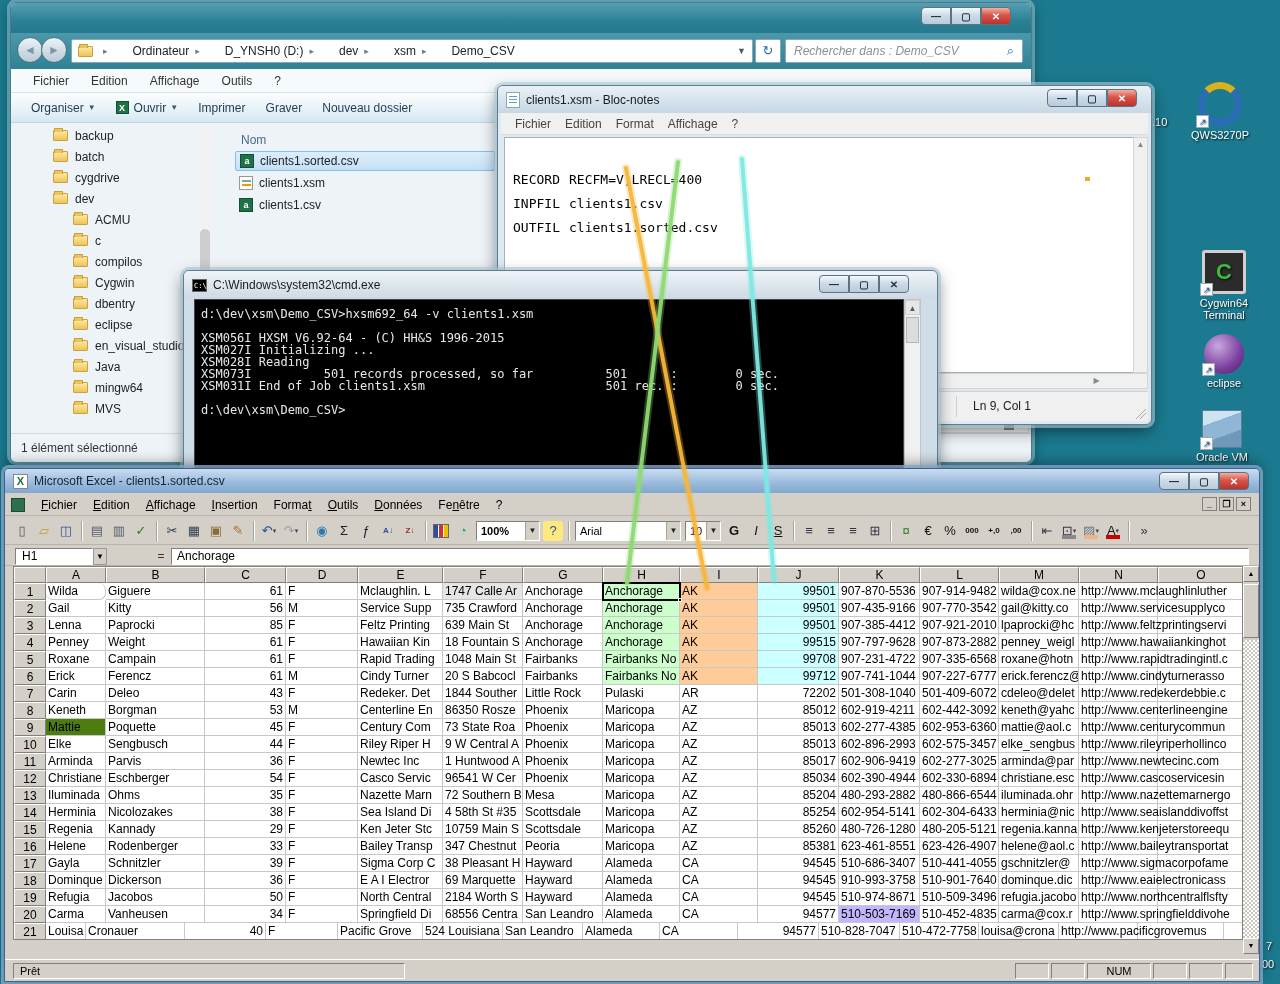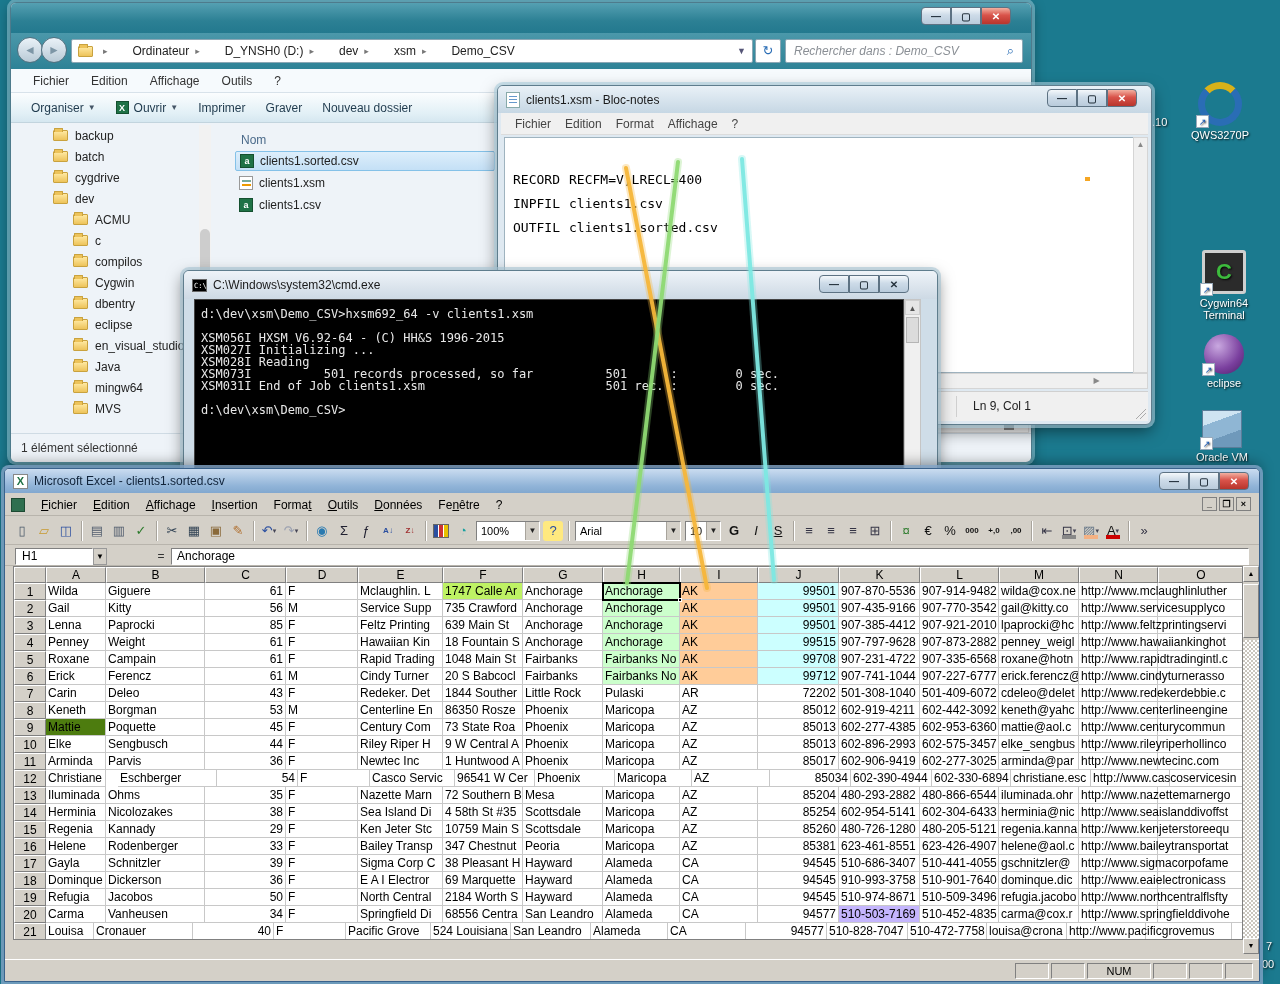--- a/index.html
+++ b/index.html
@@ -522,21 +522,21 @@
           <span class="sm" style="color: rgb(43, 79, 160);">A↓</span>
         </div>
         <div class="tbi">
           <span class="sm" style="color: rgb(160, 48, 48);">Z↓</span>
         </div>
         <div class="tbsep"></div>
         <div class="chart-ic"></div>
         <div class="tbi">
           <span style="color: rgb(24, 160, 160);">◔</span>
         </div>
-        <div class="tbcombo" style="width: 64px;">
+        <div class="tbcombo" style="width: 64px; font-weight: bold;">
           <span>100%</span>
           <span class="dd2">▼</span>
         </div>
         <div class="tbi" style="background: rgb(255, 233, 127); border-radius: 3px;">
           <span style="color: rgb(43, 79, 160);">?</span>
         </div>
         <div class="tbsep"></div>
         <div class="tbcombo" style="width: 106px;">
           <span>Arial</span>
           <span class="dd2">▼</span>
@@ -630,26 +630,26 @@
           <div class="hcell" style="width: 78px;">I</div>
           <div class="hcell" style="width: 81px;">J</div>
           <div class="hcell" style="width: 81px;">K</div>
           <div class="hcell" style="width: 79px;">L</div>
           <div class="hcell" style="width: 80px;">M</div>
           <div class="hcell" style="width: 79px;">N</div>
           <div class="hcell" style="width: 86px;">O</div>
         </div>
         <div class="xrow">
           <div class="hcell" style="width: 32px;">1</div>
-          <div class="cell" style="width: 60px; background: rgb(255, 255, 255);">Wilda</div>
+          <div class="cell" style="width: 60px; background: rgb(255, 255, 255); border-radius: 7px;">Wilda</div>
           <div class="cell" style="width: 99px; background: rgb(255, 255, 255);">Giguere</div>
           <div class="cell" style="width: 81px; background: rgb(255, 255, 255); text-align: right;">61</div>
           <div class="cell" style="width: 72px; background: rgb(255, 255, 255);">F</div>
           <div class="cell" style="width: 85px; background: rgb(255, 255, 255);">Mclaughlin. L</div>
-          <div class="cell" style="width: 80px; background: #bef264;">1747 Calle Ar</div>
+          <div class="cell" style="width: 80px; background: #e5e5e5;">1747 Calle Ar</div>
           <div class="cell" style="width: 80px; background: rgb(255, 255, 255);">Anchorage</div>
           <div class="cell" style="width: 77px; background: rgb(204, 255, 204);">Anchorage</div>
           <div class="cell" style="width: 78px; background: rgb(255, 204, 153);">AK</div>
           <div class="cell" style="width: 81px; background: rgb(204, 255, 255); text-align: right;">99501</div>
           <div class="cell" style="width: 81px; background: rgb(255, 255, 255);">907-870-5536</div>
           <div class="cell" style="width: 79px; background: rgb(255, 255, 255);">907-914-9482</div>
           <div class="cell" style="width: 80px; background: rgb(255, 255, 255);">wilda@cox.ne</div>
           <div class="cell ovf" style="width: 79px; background: rgb(255, 255, 255);">
             <span>http://www.mclaughlinluther</span>
           </div>
@@ -851,21 +851,21 @@
           <div class="cell" style="width: 79px; background: rgb(255, 255, 255);">602-277-3025</div>
           <div class="cell" style="width: 80px; background: rgb(255, 255, 255);">arminda@par</div>
           <div class="cell ovf" style="width: 79px; background: rgb(255, 255, 255);">
             <span>http://www.newtecinc.com</span>
           </div>
           <div class="cell" style="width: 86px; background: rgb(255, 255, 255);"></div>
         </div>
         <div class="xrow">
           <div class="hcell" style="width: 32px;">12</div>
           <div class="cell" style="width: 60px; background: rgb(255, 255, 255);">Christiane</div>
-          <div class="cell" style="width: 99px; background: rgb(255, 255, 255); margin-left: 12px;">Eschberger</div>
+          <div class="cell" style="width: 99px; background: rgb(255, 255, 255);">Eschberger</div>
           <div class="cell" style="width: 81px; background: rgb(255, 255, 255); text-align: right;">54</div>
           <div class="cell" style="width: 72px; background: rgb(255, 255, 255);">F</div>
           <div class="cell" style="width: 85px; background: rgb(255, 255, 255);">Casco Servic</div>
           <div class="cell" style="width: 80px; background: rgb(255, 255, 255);">96541 W Cer</div>
           <div class="cell" style="width: 80px; background: rgb(255, 255, 255);">Phoenix</div>
           <div class="cell" style="width: 77px; background: rgb(255, 255, 255);">Maricopa</div>
           <div class="cell" style="width: 78px; background: rgb(255, 255, 255);">AZ</div>
           <div class="cell" style="width: 81px; background: rgb(255, 255, 255); text-align: right;">85034</div>
           <div class="cell" style="width: 81px; background: rgb(255, 255, 255);">602-390-4944</div>
           <div class="cell" style="width: 79px; background: rgb(255, 255, 255);">602-330-6894</div>
@@ -1030,21 +1030,21 @@
           <div class="cell" style="width: 81px; background: #c4b5fd;">510-503-7169</div>
           <div class="cell" style="width: 79px; background: rgb(255, 255, 255);">510-452-4835</div>
           <div class="cell" style="width: 80px; background: rgb(255, 255, 255);">carma@cox.r</div>
           <div class="cell ovf" style="width: 79px; background: rgb(255, 255, 255);">
             <span>http://www.springfielddivohe</span>
           </div>
           <div class="cell" style="width: 86px; background: rgb(255, 255, 255);"></div>
         </div>
         <div class="xrow">
           <div class="hcell" style="width: 32px;">21</div>
-          <div class="cell" style="width: 48px; background: rgb(255, 255, 255);">Louisa</div>
+          <div class="cell" style="width: 40px; background: rgb(255, 255, 255);">Louisa</div>
           <div class="cell" style="width: 99px; background: rgb(255, 255, 255);">Cronauer</div>
           <div class="cell" style="width: 81px; background: rgb(255, 255, 255); text-align: right;">40</div>
           <div class="cell" style="width: 72px; background: rgb(255, 255, 255);">F</div>
           <div class="cell" style="width: 85px; background: rgb(255, 255, 255);">Pacific Grove</div>
           <div class="cell" style="width: 80px; background: rgb(255, 255, 255);">524 Louisiana</div>
           <div class="cell" style="width: 80px; background: rgb(255, 255, 255);">San Leandro</div>
           <div class="cell" style="width: 77px; background: rgb(255, 255, 255);">Alameda</div>
           <div class="cell" style="width: 78px; background: rgb(255, 255, 255);">CA</div>
           <div class="cell" style="width: 81px; background: rgb(255, 255, 255); text-align: right;">94577</div>
           <div class="cell" style="width: 81px; background: rgb(255, 255, 255);">510-828-7047</div>
@@ -1059,20 +1059,21 @@
           <div class="handle"></div>
         </div>
       </div>
     <div id="vscroll">
       <div class="sbtn" style="top:0;">▲</div>
       <div id="vthumb"></div>
       <div class="dither" style="position:absolute;left:0;top:74px;width:16px;height:298px;"></div>
       <div class="sbtn" style="top:372px;">▼</div>
     </div>
     <div id="xl-status">
+      <div class="scell" style="left:8px;width:392px;">Prêt</div>
       <div class="scell" style="left:1010px;width:34px;"></div>
       <div class="scell" style="left:1046px;width:34px;"></div>
       <div class="scell" style="left:1082px;width:64px;text-align:center;">NUM</div>
       <div class="scell" style="left:1148px;width:34px;"></div>
       <div class="scell" style="left:1184px;width:34px;"></div>
       <div class="scell" style="left:1220px;width:28px;"></div>
     </div>
   </div>
 
   <svg id="annot" xmlns="http://www.w3.org/2000/svg">

